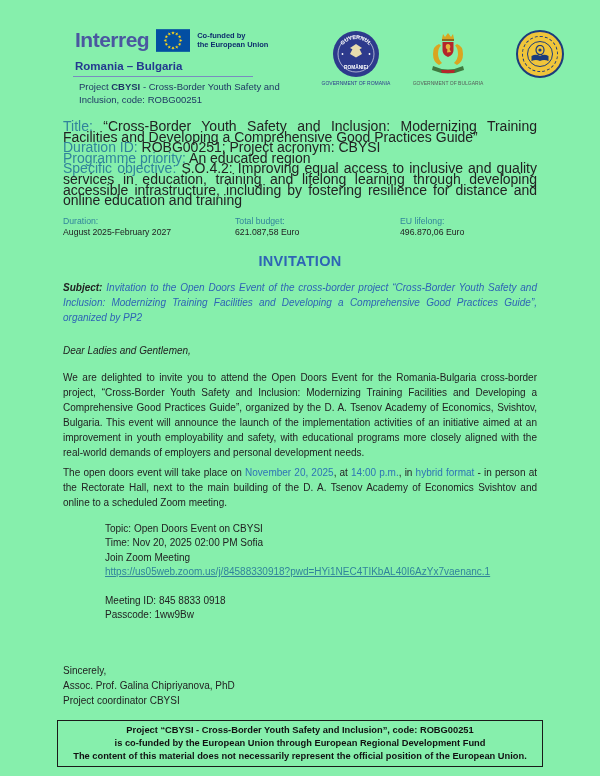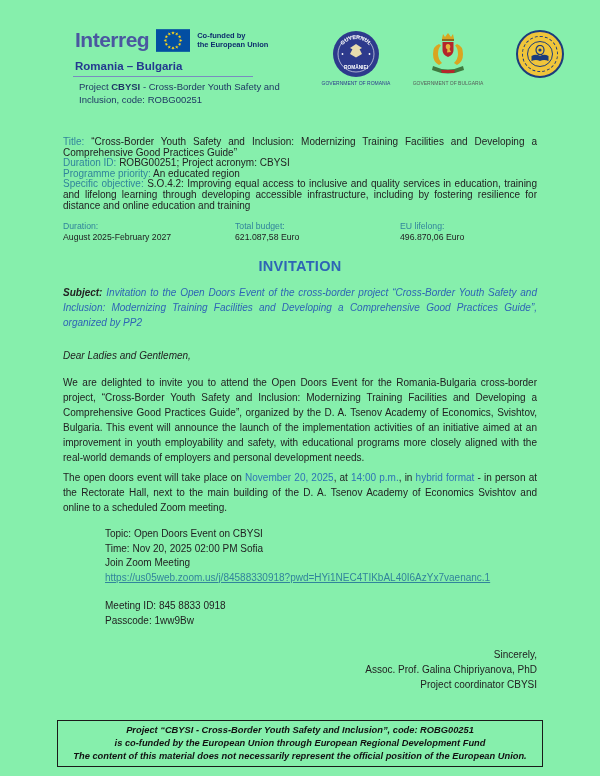--- a/index.html
+++ b/index.html
@@ -23,45 +23,45 @@
   
   .emblems { margin-left:auto; display:flex; gap:30px; align-items:flex-start; margin-top:2px; }
   .emblem { display:flex; flex-direction:column; align-items:center; width:62px; }
   .emblem-caption { margin-top:2px; font-size:5px; letter-spacing:0px; white-space:nowrap; }
   .cap-ro { color:#2D3A8C; }
   .cap-bg { color:#56605A; }
   .seal-tsenov { width:48px; height:48px; border-radius:50%; background:#F0C53A; border:2px solid #1C3C7C; position:relative; }
   .seal-tsenov .ring { position:absolute; inset:4px; border-radius:50%; border:1px dashed #1C3C7C; }
   .seal-tsenov .core { position:absolute; inset:9px; border-radius:50%; border:1.5px solid #1C3C7C; background:#F0C53A; display:flex; align-items:center; justify-content:center; }
   
-  .info { margin-top:31px; font-size:10px; line-height:10.6px; text-align:justify; color:#222; }
+  .info { margin-top:15px; font-size:14px; line-height:10.6px; text-align:justify; color:#222; }
   .lbl { color:#31849B; }
   .facts { margin-top:10px; display:flex; font-size:8.7px; line-height:11px; }
   .fact { flex:0 0 auto; }
   .fact:nth-child(1){ width:172px; } .fact:nth-child(2){ width:165px; } .fact:nth-child(3){ flex:1; }
   .fact .val { color:#222; }
   
   .inv-title { margin-top:15px; text-align:center; font-size:14.5px; font-weight:bold; color:#2E64B5; letter-spacing:0.3px; }
   .subject { margin-top:11px; font-size:10px; line-height:15px; text-align:justify; }
   .subject .s-lbl { font-weight:bold; font-style:italic; color:#222; }
   .subject .s-txt { font-style:italic; color:#2E64B5; }
   
   .salutation { margin-top:20px; font-size:10px; font-style:italic; color:#222; }
   .para { margin-top:14px; font-size:10px; line-height:15px; text-align:justify; color:#222; }
   .para.p2 { margin-top:5px; }
   .hl { color:#2E74B5; }
   .meeting { margin-top:12px; margin-left:42px; font-size:10px; line-height:14.5px; color:#222; }
   .meeting .gap { height:14px; }
   .zoom-link { color:#31849B; text-decoration:underline; word-break:break-all; }
-  .signoff { margin-top:19px; font-size:10px; line-height:15px; color:#222;text-align:right; }
+  .signoff { margin-top:40px; font-size:10px; line-height:15px; color:#222; }
   
   .footer-box {
     position:absolute; left:57px; right:57px; bottom:9px;
     border:1.5px solid #1a1a1a; padding:3px 14px;
-    font-size:9.3px; line-height:13px; font-style:italic; font-weight:bold;
+    font-size:9.3px; line-height:13px; font-weight:bold;
     text-align:center; color:#111;
   }
 </style>
 </head>
 <body>
 
 <div class="page">
 
   <div class="header">
     <div class="brand-block">

